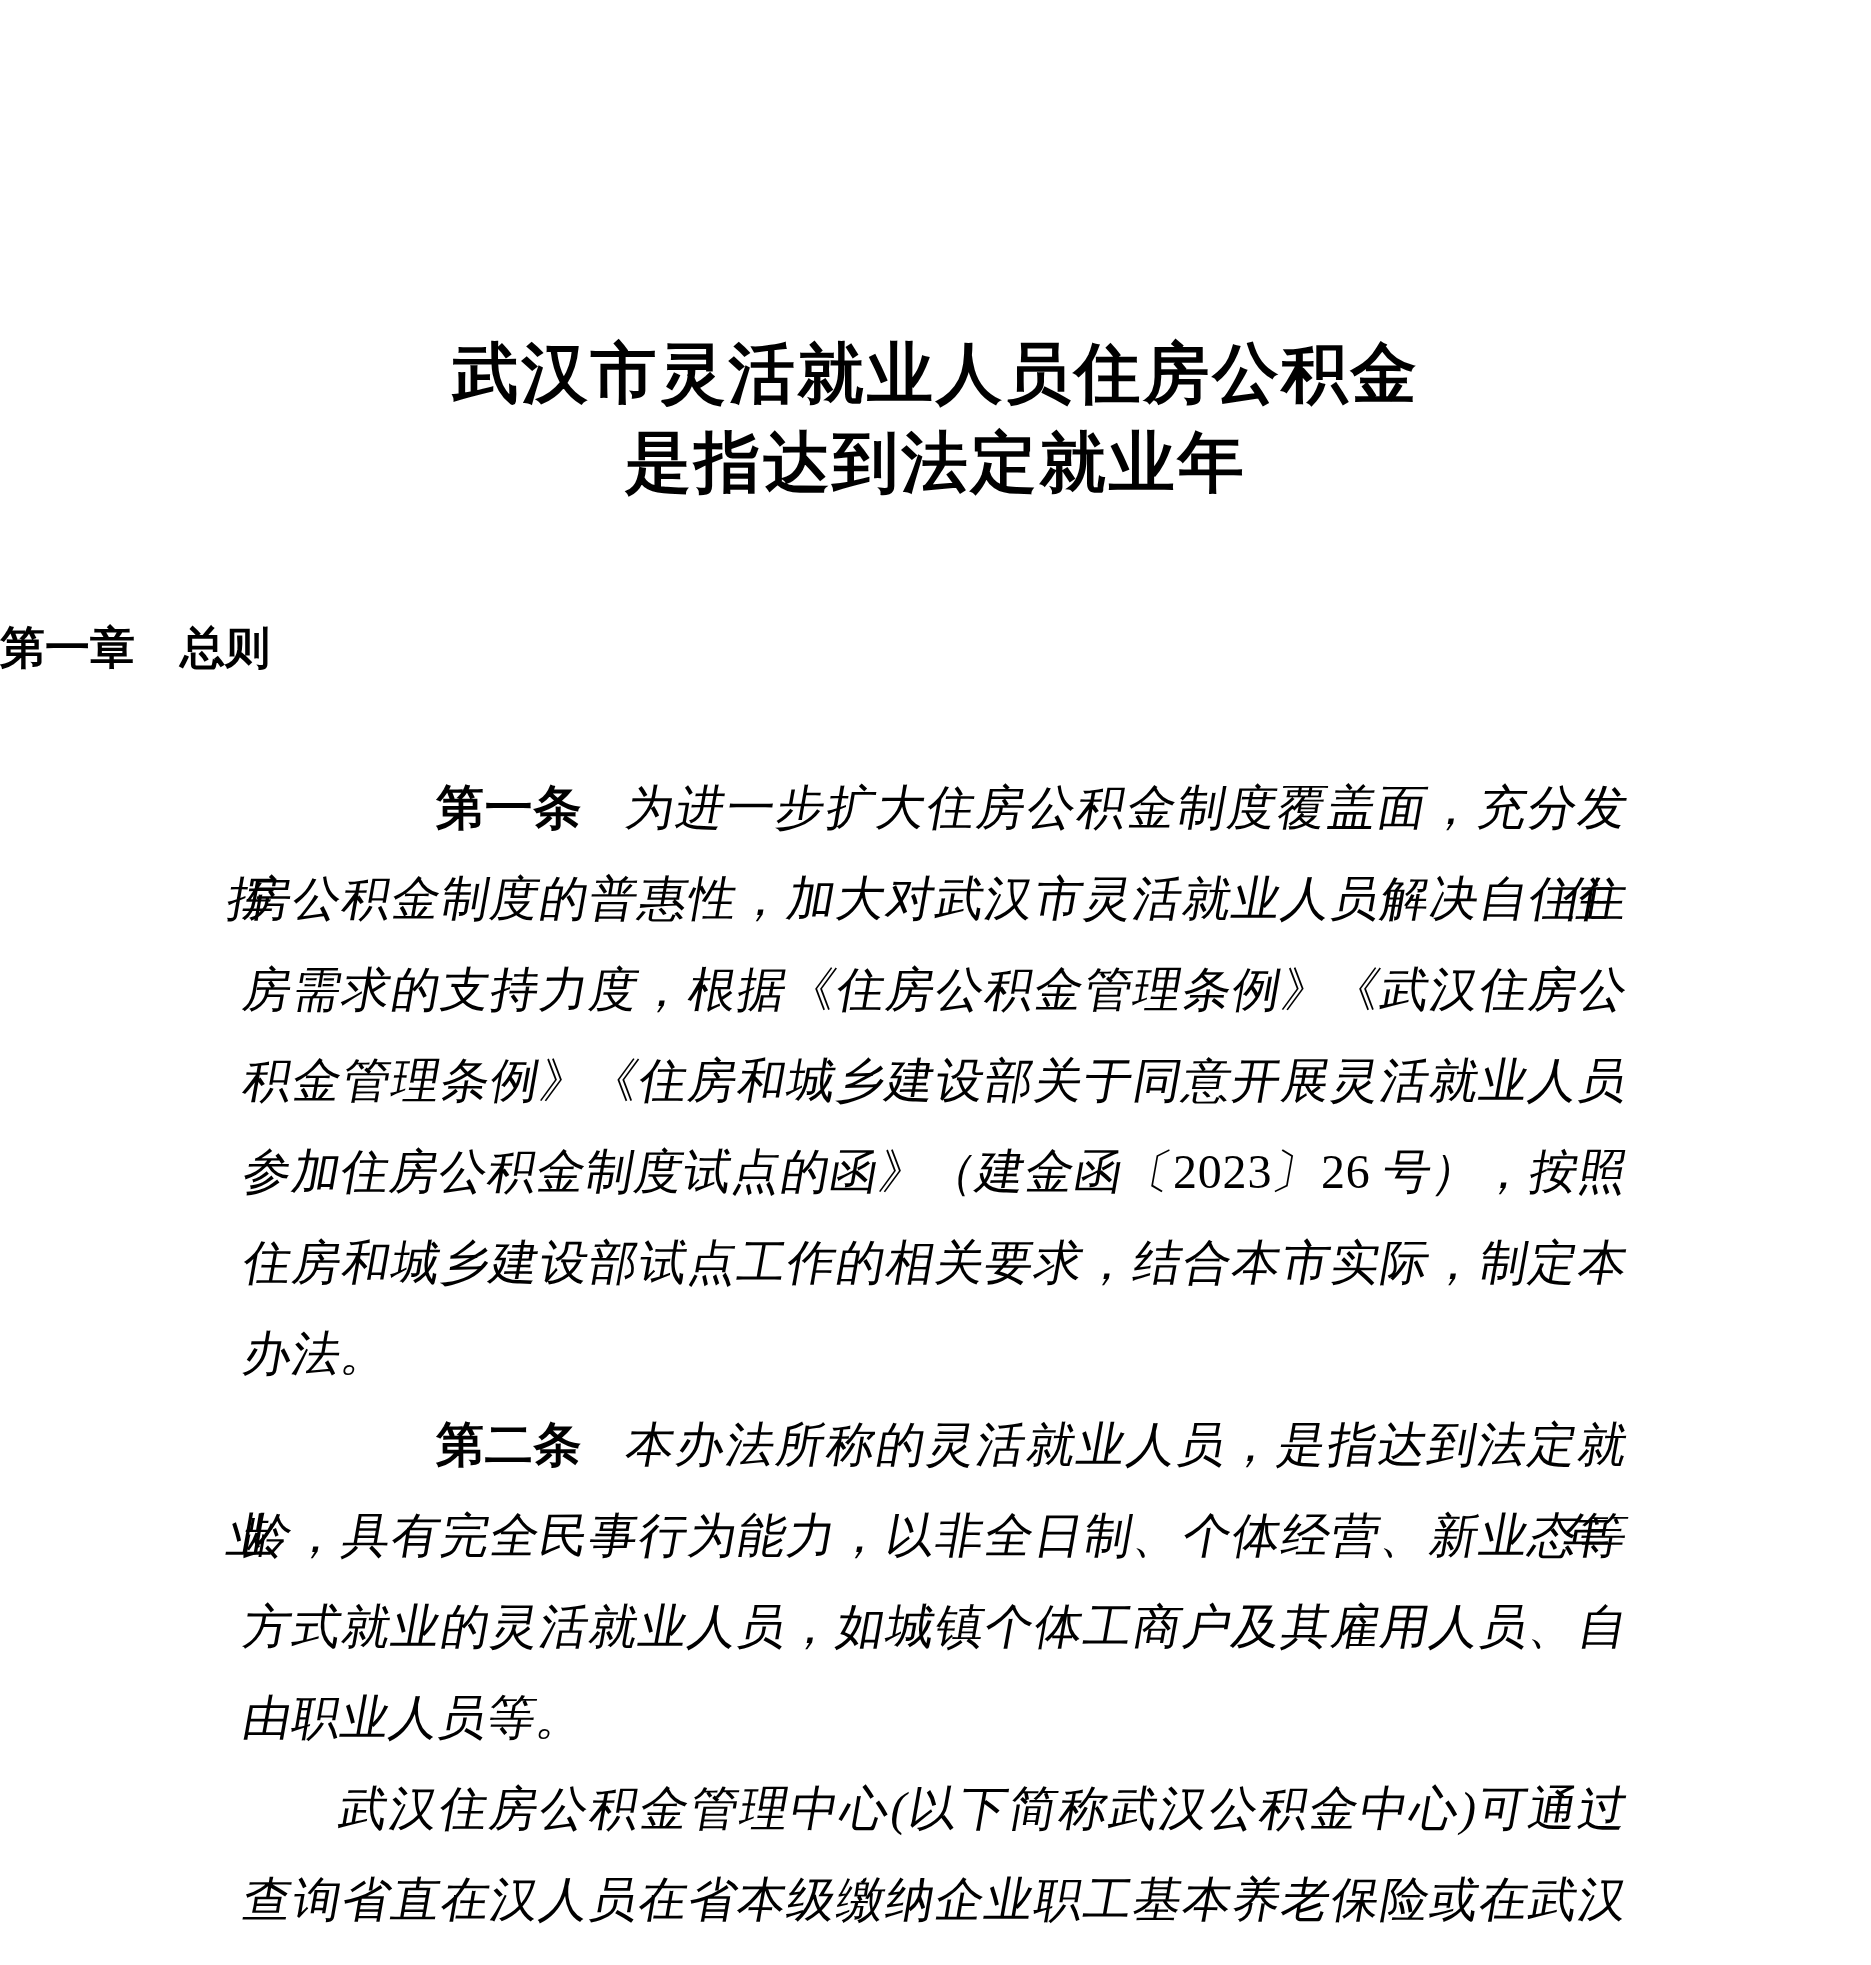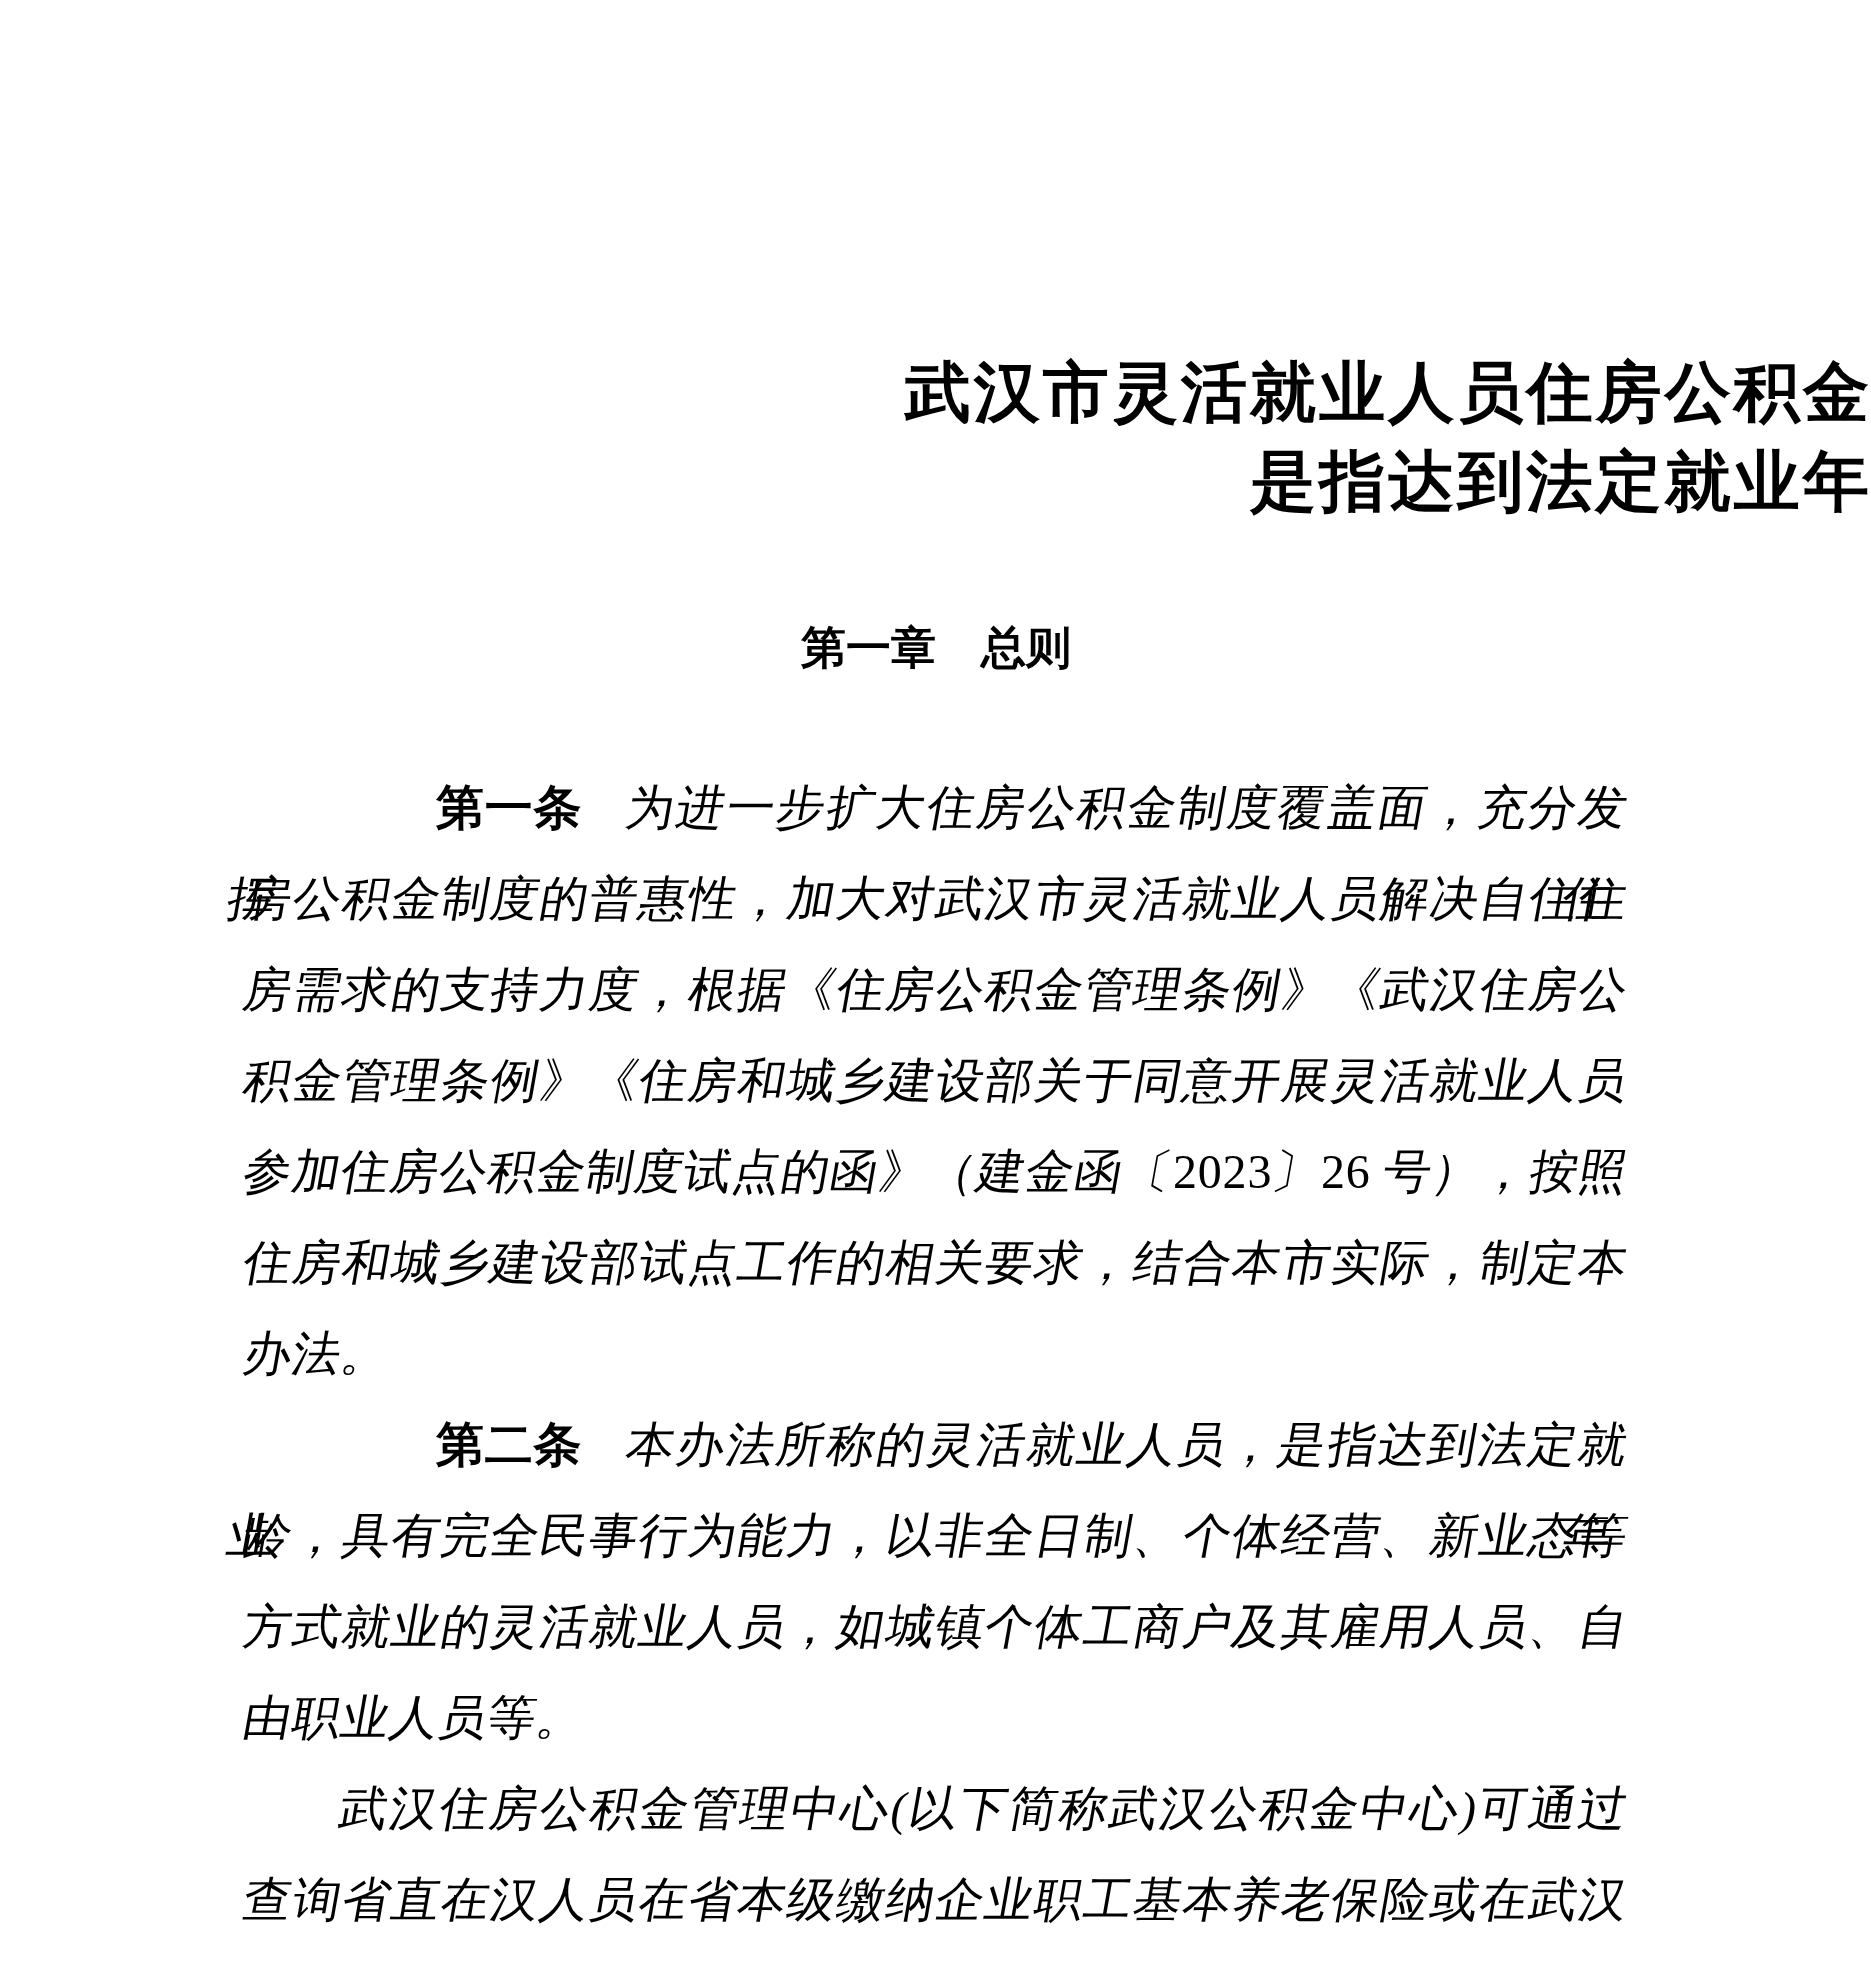--- a/index.html
+++ b/index.html
@@ -15,35 +15,33 @@
     color: #000000;
     font-family: "Liberation Serif", "DejaVu Serif", serif;
     overflow: hidden;
   }
   
   .doc-title {
     position: absolute;
     top: 329px;
     left: 0;
     width: 100%;
-    text-align: right;
+    text-align: center;
     font-weight: bold;
     font-size: 66px;
     line-height: 89px;
     letter-spacing: 3.1px;
-    font-family: Liberation Mono, monospace;
-    margin-top: 24px;
+    font-family: Liberation Serif, serif;
   }
   
   .chapter-heading {
     position: absolute;
     top: 620px;
     left: 0;
     width: 100%;
-    text-align: center;
     font-weight: bold;
     font-size: 45px;
     line-height: 55px;
     font-family: "Liberation Sans", "DejaVu Sans", sans-serif;
   }
   .chapter-heading .chapter-gap {
     display: inline-block;
     width: 1em;
   }
   

